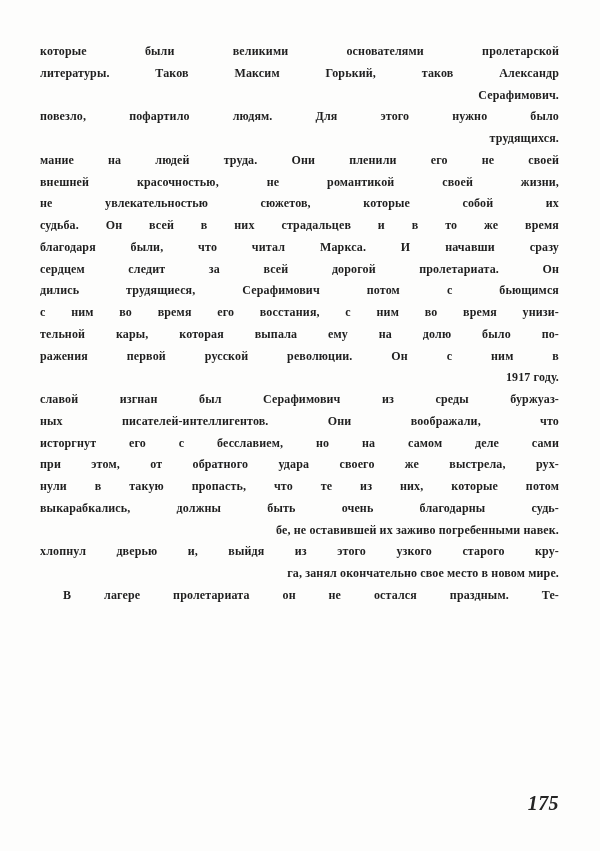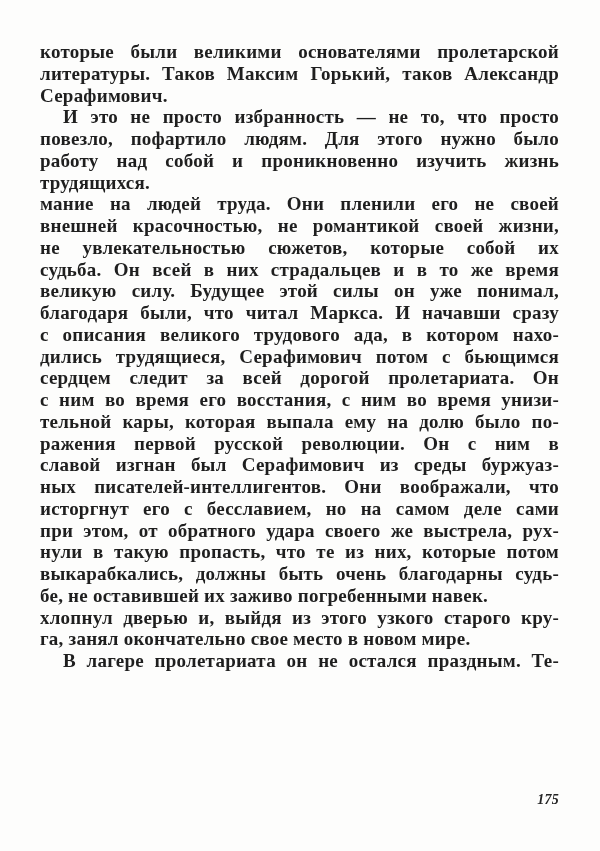--- a/index.html
+++ b/index.html
@@ -13,72 +13,69 @@
     height: 851px;
     background: #fdfdfc;
     overflow: hidden;
     font-family: "Liberation Serif", serif;
   }
   .text-block {
     position: absolute;
     left: 40px;
     top: 41px;
     width: 519px;
-    font-size: 19px;
+    font-size: 12px;
     font-weight: 700;
     color: #1f1f1f;
     letter-spacing: 0.012em;
   }
   .line {
     height: 21.75px;
     line-height: 21.75px;
-    text-align: left;
+    text-align: right;
   }
   .line.just {
     text-align: justify;
     text-align-last: justify;
   }
   .line.indent {
     text-indent: 23px;
   }
   .page-number {
     position: absolute;
     top: 792px;
     right: 41px;
-    font-size: 14px;
+    font-size: 20px;
     font-style: italic;
     font-weight: 700;
     color: #242424;
     letter-spacing: 0.02em;
   }
 </style>
 </head>
 <body>
 
 <div class="page">
   <div class="text-block" id="text-block">
       <div class="line just">которые были великими основателями пролетарской</div>
       <div class="line just">литературы. Таков Максим Горький, таков Александр</div>
       <div class="line">Серафимович.</div>
-      <div class="line just indent">И это не просто избранность — не то, что просто</div>
       <div class="line just">повезло, пофартило людям. Для этого нужно было</div>
-      <div class="line just">работу над собой и проникновенно изучить жизнь</div>
       <div class="line">трудящихся.</div>
       <div class="line just">мание на людей труда. Они пленили его не своей</div>
       <div class="line just">внешней красочностью, не романтикой своей жизни,</div>
       <div class="line just">не увлекательностью сюжетов, которые собой их</div>
       <div class="line just">судьба. Он всей в них страдальцев и в то же время</div>
-      <div class="line just">великую силу. Будущее этой силы он уже понимал,</div>
       <div class="line just">благодаря были, что читал Маркса. И начавши сразу</div>
-      <div class="line just">с описания великого трудового ада, в котором нахо-</div>
+      <div class="line just">сердцем следит за всей дорогой пролетариата. Он</div>
       <div class="line just">дились трудящиеся, Серафимович потом с бьющимся</div>
-      <div class="line just">сердцем следит за всей дорогой пролетариата. Он</div>
       <div class="line just">с ним во время его восстания, с ним во время унизи-</div>
       <div class="line just">тельной кары, которая выпала ему на долю было по-</div>
       <div class="line just">ражения первой русской революции. Он с ним в</div>
+      <div class="line">1917 году.</div>
       <div class="line just">славой изгнан был Серафимович из среды буржуаз-</div>
       <div class="line just">ных писателей-интеллигентов. Они воображали, что</div>
       <div class="line just">исторгнут его с бесславием, но на самом деле сами</div>
       <div class="line just">при этом, от обратного удара своего же выстрела, рух-</div>
       <div class="line just">нули в такую пропасть, что те из них, которые потом</div>
       <div class="line just">выкарабкались, должны быть очень благодарны судь-</div>
       <div class="line">бе, не оставившей их заживо погребенными навек.</div>
       <div class="line just">хлопнул дверью и, выйдя из этого узкого старого кру-</div>
       <div class="line">га, занял окончательно свое место в новом мире.</div>
       <div class="line just indent">В лагере пролетариата он не остался праздным. Те-</div>

